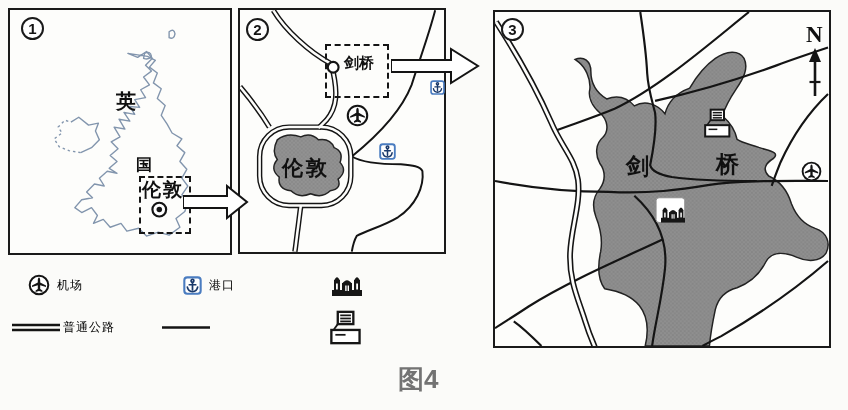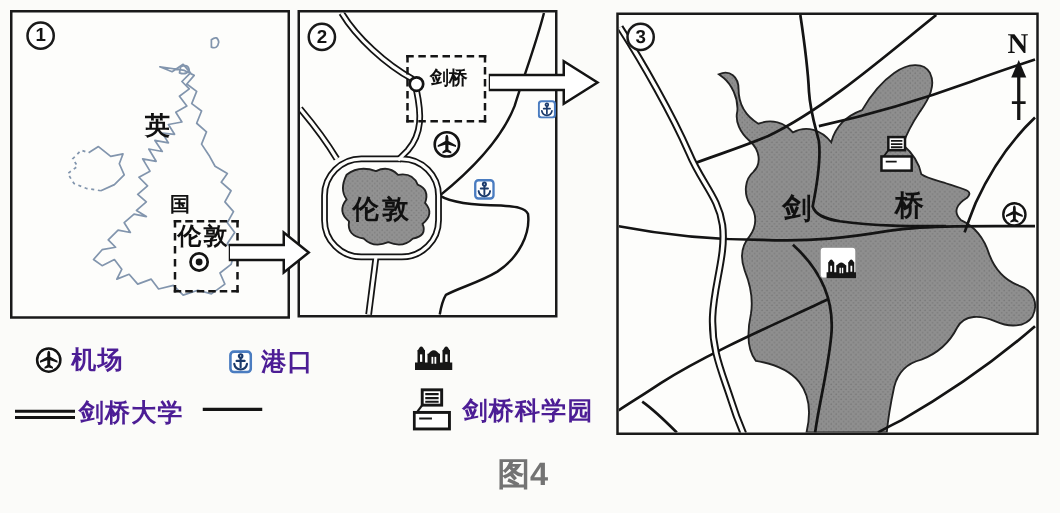--- a/index.html
+++ b/index.html
@@ -8,21 +8,21 @@
   .panel{position:absolute;background:#fdfdfb;border:2px solid #1a1a1a;box-sizing:border-box;}
   .map-svg{position:absolute;left:0;top:0;width:100%;height:100%;}
   .pnum{position:absolute;width:23px;height:23px;border:2px solid #1a1a1a;border-radius:50%;
         box-sizing:border-box;display:flex;align-items:center;justify-content:center;
         font-weight:700;font-size:15px;background:#fff;z-index:4;}
   .cjk{position:absolute;font-weight:700;line-height:1;white-space:nowrap;z-index:3;color:#101010;}
   .dashbox{position:absolute;border:2px dashed #151515;box-sizing:border-box;z-index:2;background:transparent;}
   .icon{position:absolute;z-index:4;}
   .flow-arrow{position:absolute;z-index:6;}
   .legend-item{position:absolute;display:flex;align-items:center;gap:7px;}
-  .legend-label{font-weight:700;font-size:20px;letter-spacing:1px;color:#4c1d95;}
+  .legend-label{font-weight:400;font-size:12px;letter-spacing:1px;color:#000000;}
   .caption{position:absolute;font-weight:700;font-size:26px;color:#737373;}
   .ncomp{font-family:"Liberation Serif","DejaVu Serif",serif;}
 </style>
 </head>
 <body>
 
 <div class="stage">
 
   <svg width="0" height="0" style="position:absolute" aria-hidden="true">
     <defs>
@@ -226,29 +226,28 @@
     <div class="legend-item" style="left:332px;top:272px;">
       <svg width="30" height="24" style="position:static">
           <use href="#sym-university"></use>
         </svg>
     </div>
     <div class="legend-item" style="left:12px;top:317px;">
       <svg width="48" height="20" style="position:static">
         <line x1="0" y1="8" x2="48" y2="8" stroke="#141414" stroke-width="2.4"></line>
         <line x1="0" y1="13" x2="48" y2="13" stroke="#141414" stroke-width="2.4"></line>
       </svg>
-      <span class="legend-label" style="margin-left:-4px;">剑桥大学</span>
+      <span class="legend-label" style="margin-left:-4px;">普通公路</span>
     </div>
     <div class="legend-item" style="left:162px;top:317px;">
       <svg width="48" height="20" style="position:static">
         <line x1="0" y1="10.5" x2="48" y2="10.5" stroke="#141414" stroke-width="2.6"></line>
       </svg>
     </div>
     <div class="legend-item" style="left:330px;top:310px;">
       <svg width="35" height="36" style="position:static">
           <use href="#sym-science"></use>
         </svg>
-      <span class="legend-label" style="margin-left:-2px;">剑桥科学园</span>
     </div>
   </div>
 
   <span class="caption" style="left:398px;top:362px;">图4</span>
 </div>
 
 </body></html>

